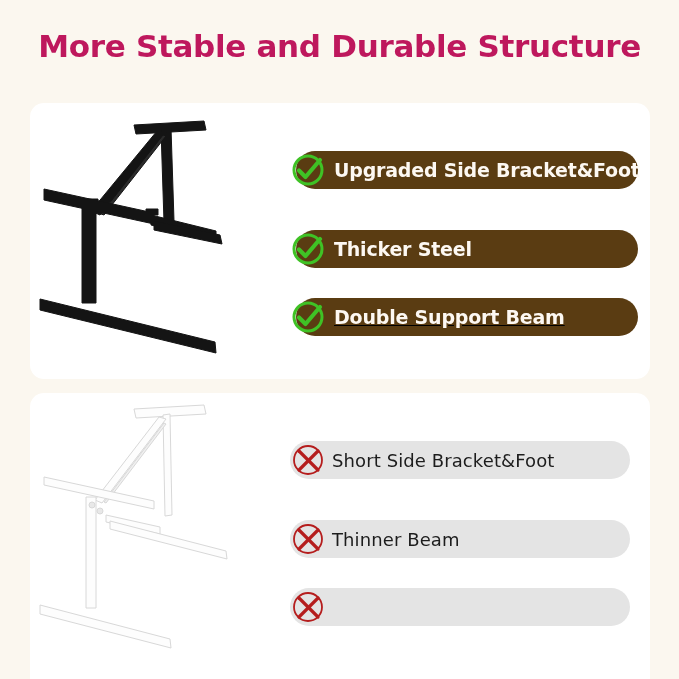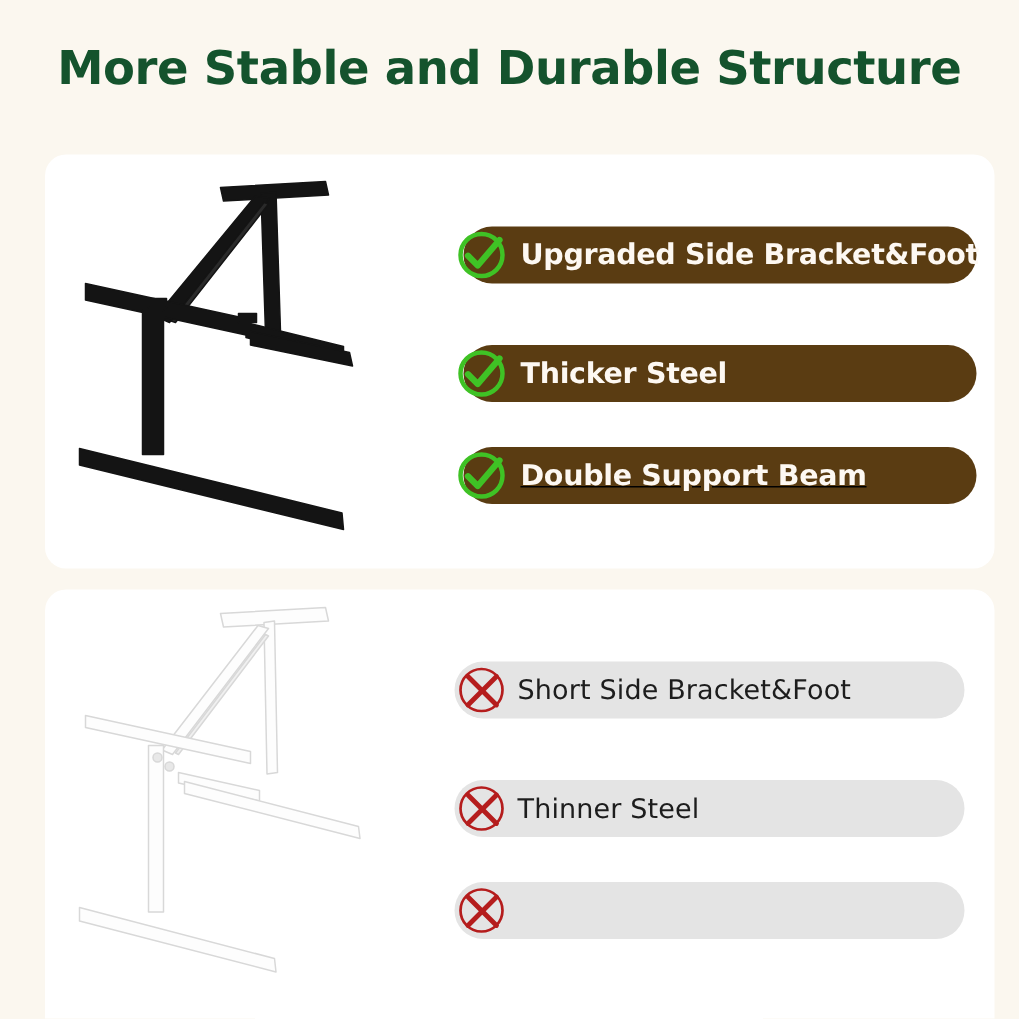--- a/index.html
+++ b/index.html
@@ -18,32 +18,31 @@
   
   .page-title {
     position: absolute;
     top: 28px;
     left: 0;
     width: 679px;
     text-align: center;
     font-size: 31px;
     font-weight: bold;
     letter-spacing: -0.3px;
-    color: #14532d;
+    color: #be185d;
     font-family: "DejaVu Sans", sans-serif;
   }
 
   
   .card {
     position: absolute;
     left: 30px;
     width: 620px;
     background: #ffffff;
     border-radius: 14px;
-    padding-left: 13px;
   }
   .card-top {
     top: 103px;
     height: 276px;
   }
   .card-bottom {
     top: 393px;
     height: 334px;
   }
 
@@ -252,21 +251,21 @@
 
       <div class="feature-row row-1">
         <div class="pill pill-con"></div>
         <span class="badge">
           <svg width="36" height="36" viewBox="0 0 36 36" xmlns="http://www.w3.org/2000/svg">
             <circle cx="18" cy="18" r="14" fill="none" stroke="#b51d1d" stroke-width="1.8"></circle>
             <path d="M9 9 L28 28" fill="none" stroke="#b51d1d" stroke-width="3.2" stroke-linecap="round"></path>
             <path d="M28 9 L9 28" fill="none" stroke="#b51d1d" stroke-width="3.2" stroke-linecap="round"></path>
           </svg>
         </span>
-        <span class="pill-label label-con">Thinner Steel</span>
+        <span class="pill-label label-con">Thinner Beam</span>
       </div>
 
       <div class="feature-row row-2">
         <div class="pill pill-con"></div>
         <span class="badge">
           <svg width="36" height="36" viewBox="0 0 36 36" xmlns="http://www.w3.org/2000/svg">
             <circle cx="18" cy="18" r="14" fill="none" stroke="#b51d1d" stroke-width="1.8"></circle>
             <path d="M9 9 L28 28" fill="none" stroke="#b51d1d" stroke-width="3.2" stroke-linecap="round"></path>
             <path d="M28 9 L9 28" fill="none" stroke="#b51d1d" stroke-width="3.2" stroke-linecap="round"></path>
           </svg>

